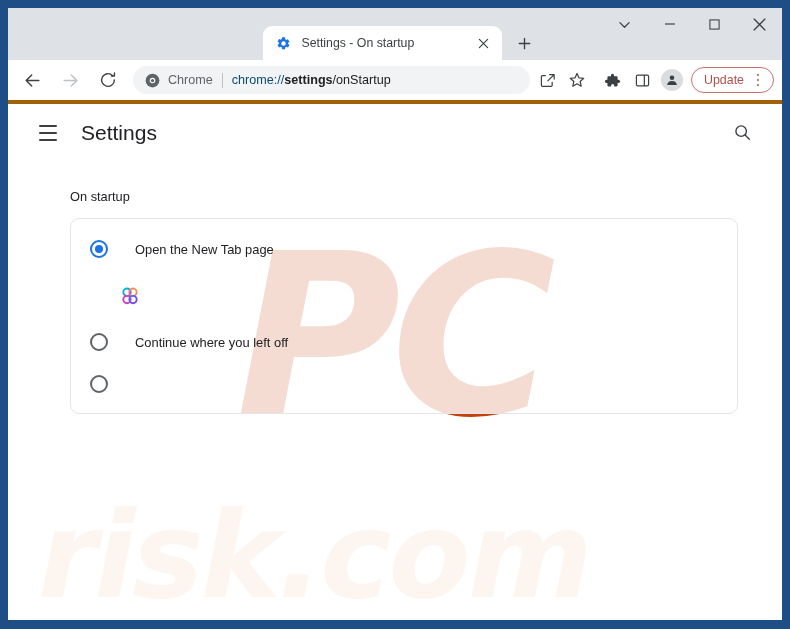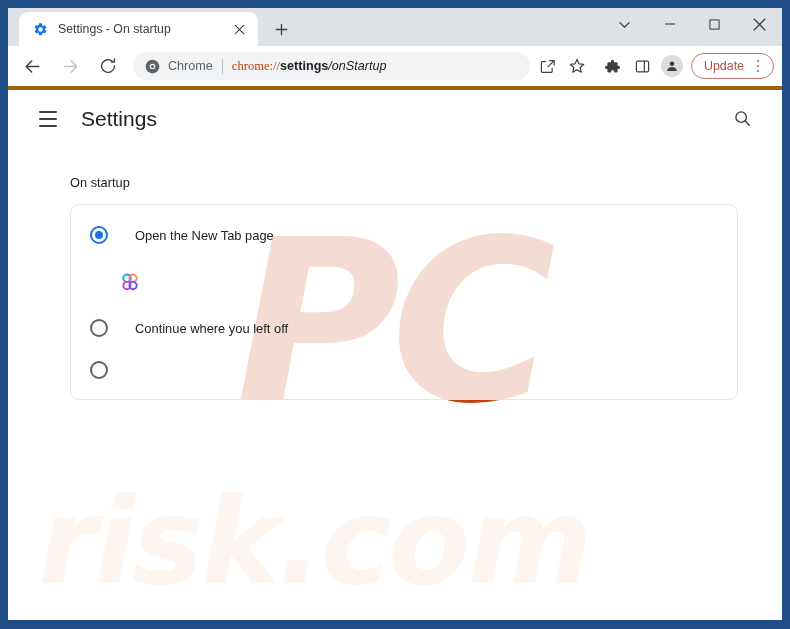--- a/index.html
+++ b/index.html
@@ -24,24 +24,25 @@
   .window-inner {
     position: relative;
     width: 774px; height: 612px;
     background: #ffffff;
     overflow: hidden;
   }
 
   
   .tabstrip {
     position: relative;
-    height: 38px;
+    height: 52px;
     background: #dee1e6;
     display: flex;
     align-items: flex-end;
+    justify-content: center;
   }
   .tab {
     position: relative;
     margin-left: 11px;
     width: 239px;
     height: 34px;
     background: #ffffff;
     border-radius: 9px 9px 0 0;
     display: flex;
     align-items: center;
@@ -134,23 +135,23 @@
     margin: 0 9px;
     flex: 0 0 1px;
   }
   .omni-url {
     font-size: 12.6px;
     color: #202124;
     white-space: nowrap;
     overflow: hidden;
     text-overflow: ellipsis;
   }
-  .omni-url .scheme { color: #c2410c; font-family: Liberation Serif, serif; }
+  .omni-url .scheme { color: #0c4a6e; }
   .omni-url .host { font-weight: bold; color: #202124; }
-  .omni-url .path { color: #202124; font-style: italic; }
+  .omni-url .path { color: #202124; }
 
   .toolbar-icons {
     display: flex;
     align-items: center;
     flex: 0 0 auto;
     margin-left: 2px;
   }
   .tb-icon {
     width: 30px; height: 30px;
     display: flex; align-items: center; justify-content: center;

